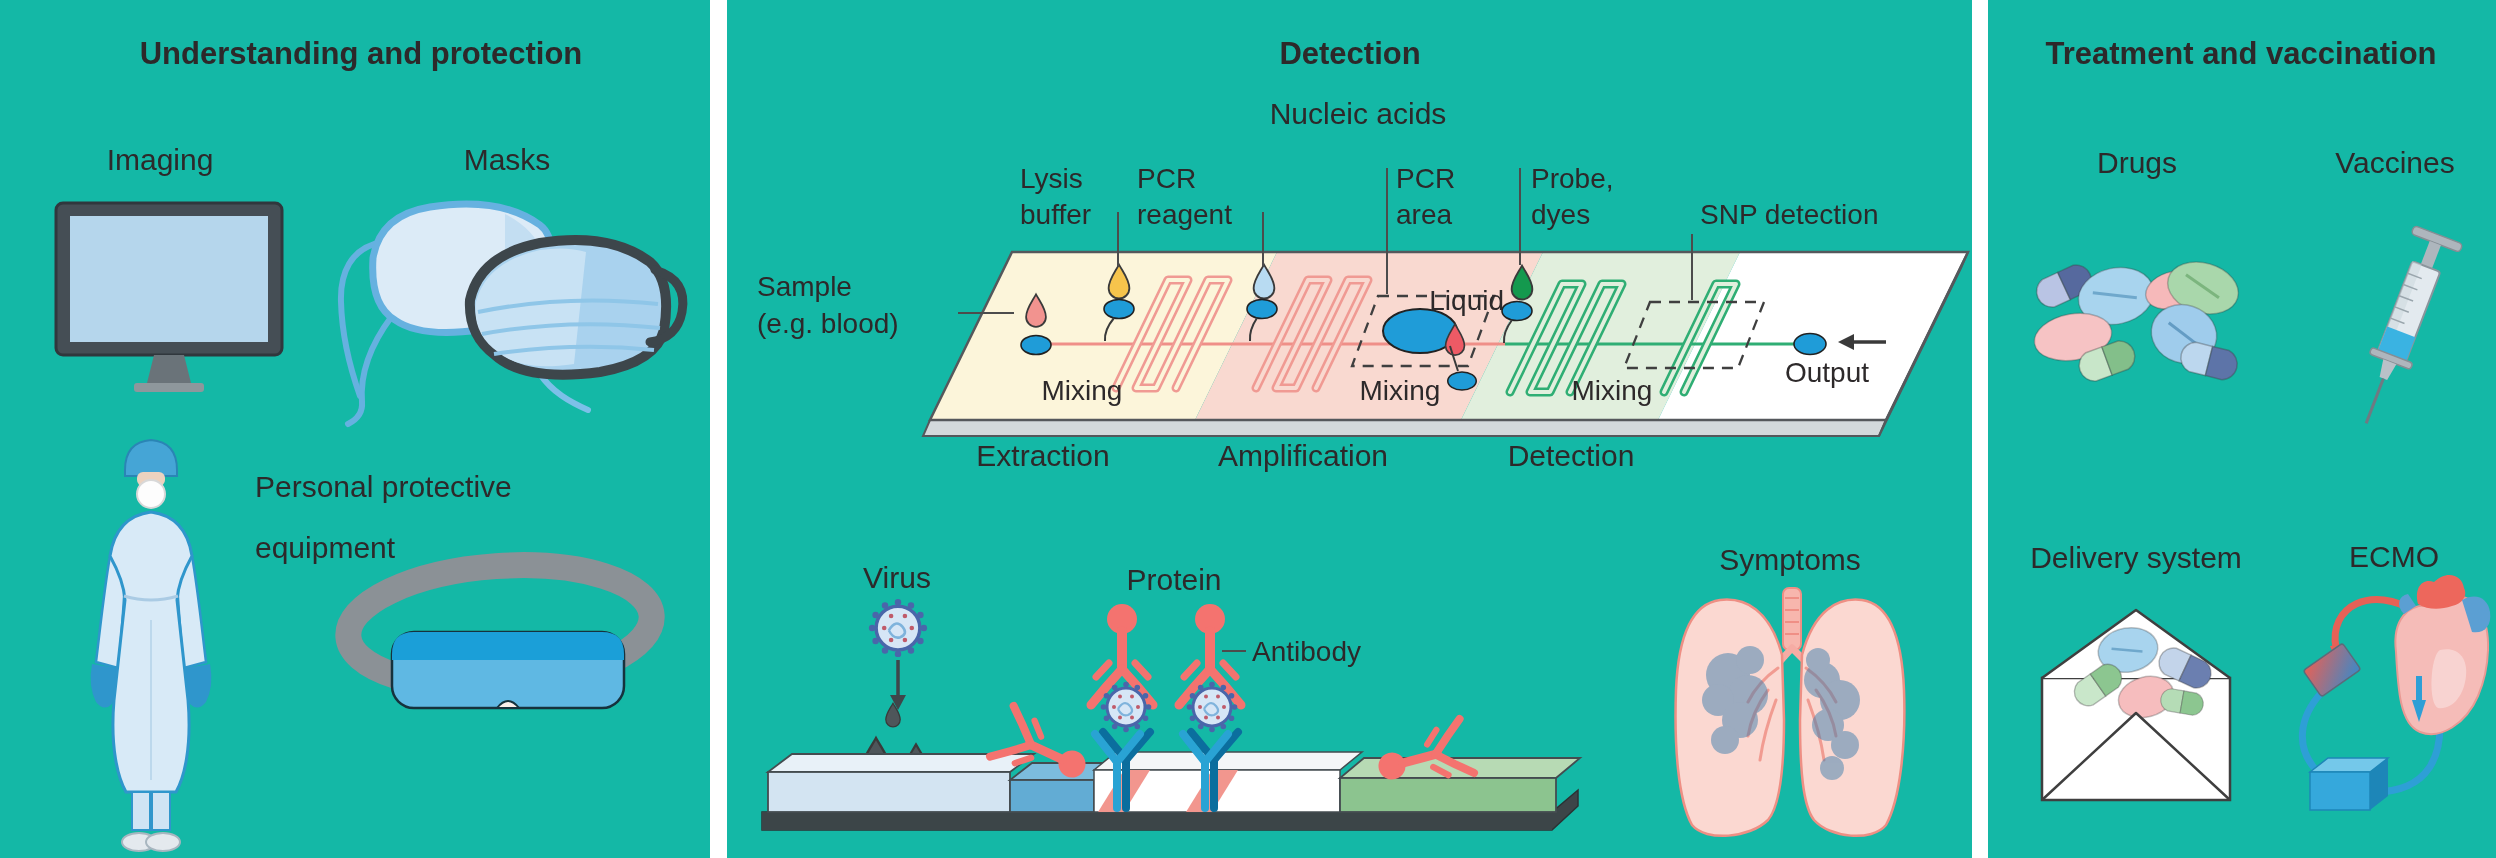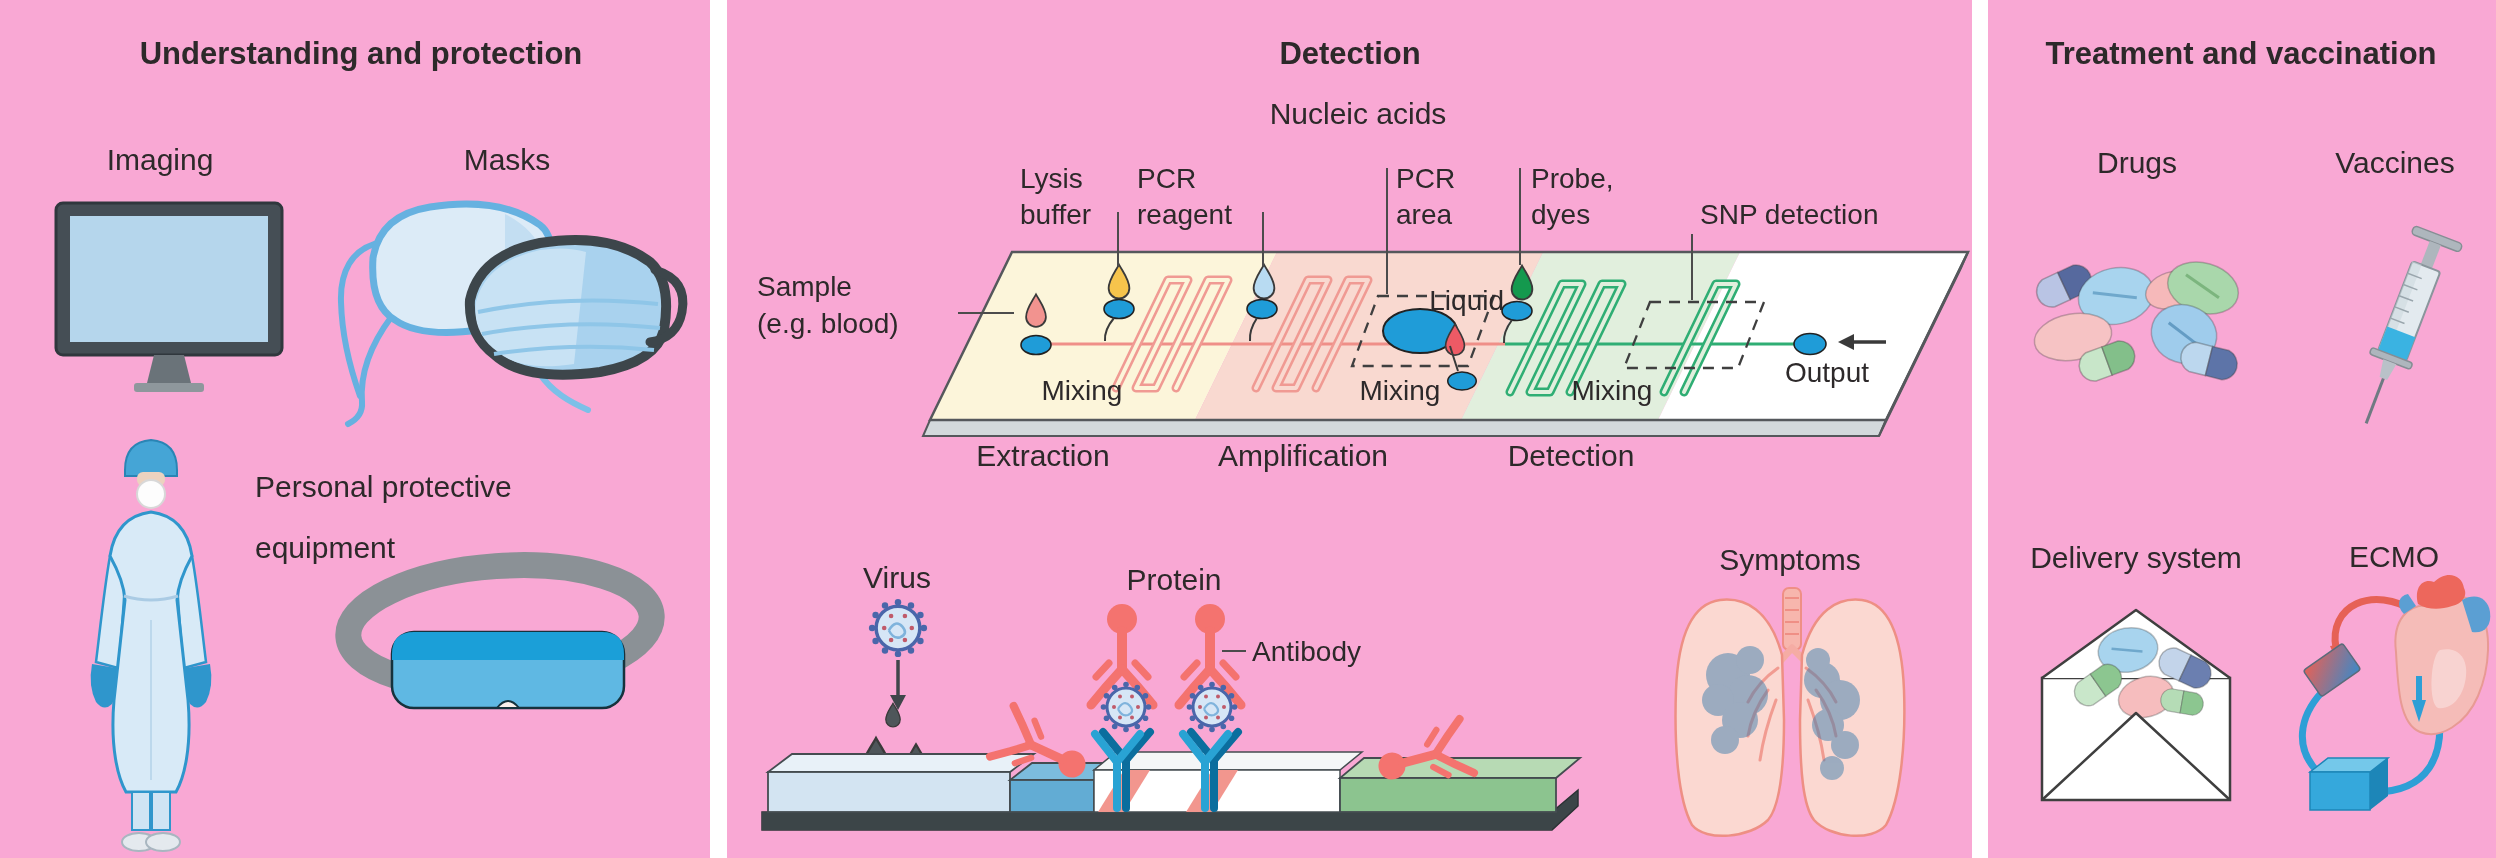--- a/index.html
+++ b/index.html
@@ -1,16 +1,16 @@
 <!DOCTYPE html>
 <html><head>
 <meta charset="utf-8">
 <style>
   html,body{margin:0;padding:0;background:#e8e8e8;}
-  .figure{position:relative;width:2496px;height:858px;background:#f9a8d4;overflow:hidden;}
+  .figure{position:relative;width:2496px;height:858px;background:#14b8a6;overflow:hidden;}
   svg{position:absolute;left:0;top:0;}
   text{font-family:"Liberation Sans", sans-serif;fill:#2d292a;}
   .t-title{font-size:31px;font-weight:bold;}
   .t-label{font-size:30px;}
   .t-chip{font-size:28px;}
   .mid{text-anchor:middle;}
   .end{text-anchor:end;}
 </style>
 </head>
 <body>

